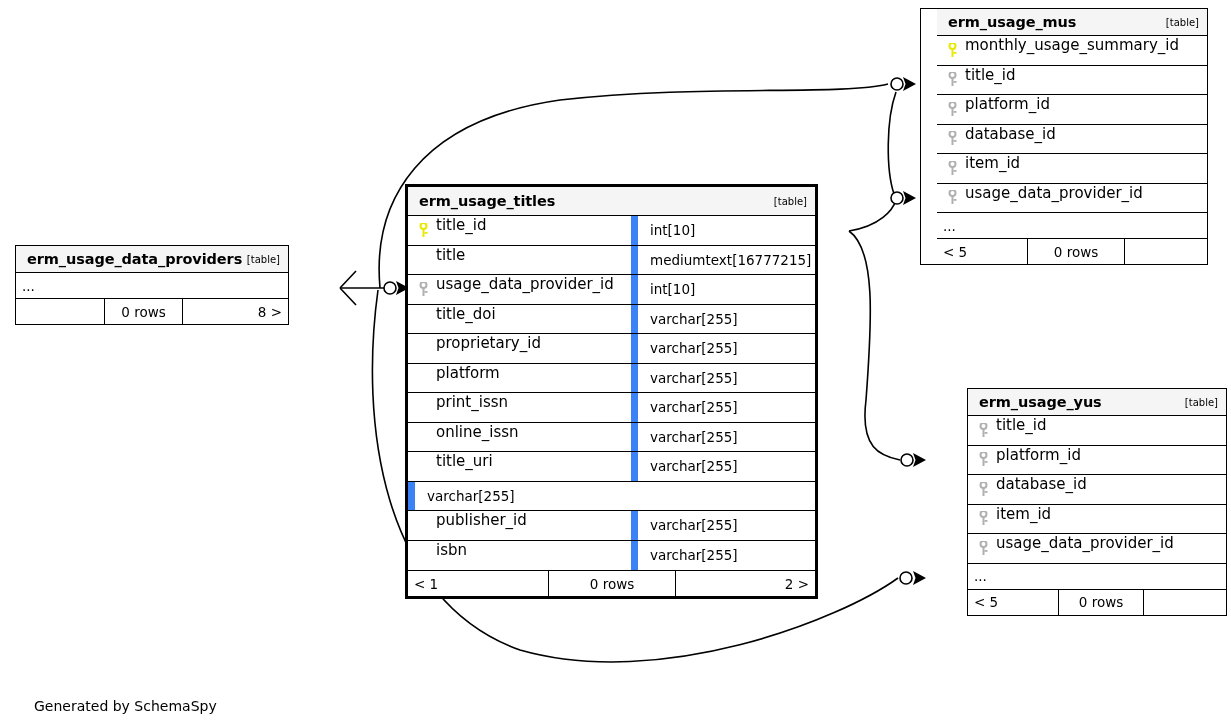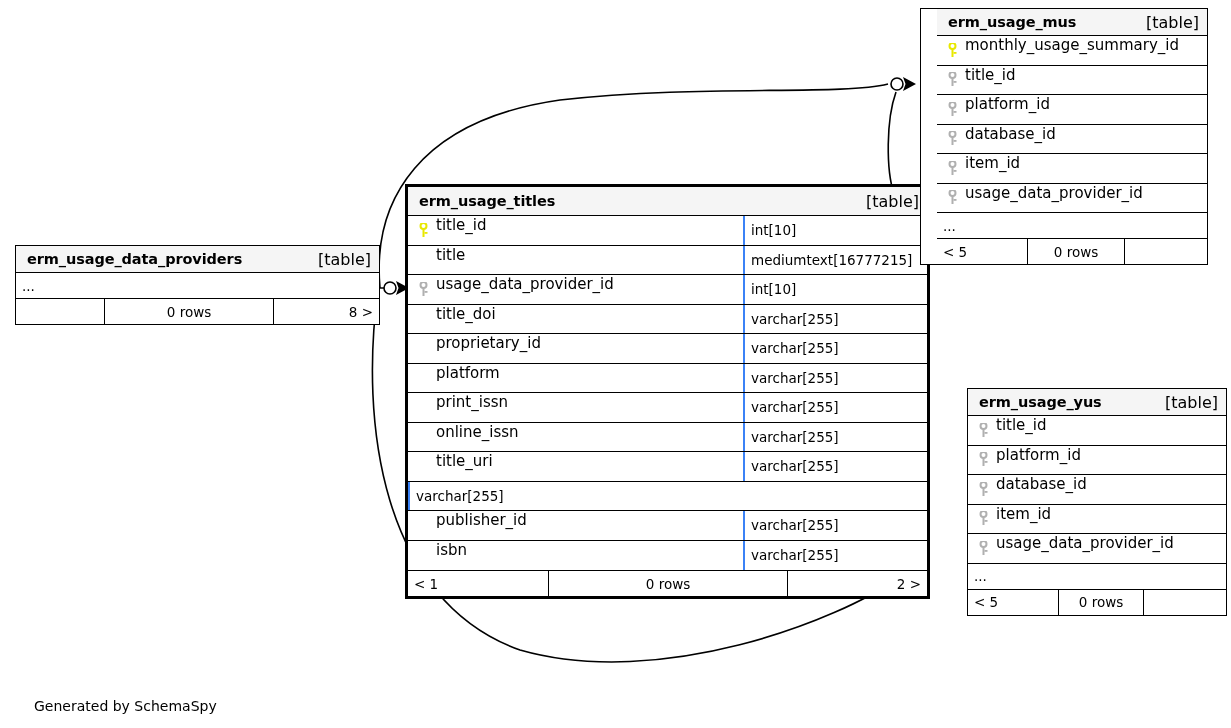--- a/index.html
+++ b/index.html
@@ -54,21 +54,21 @@
     justify-content: space-between;
     padding: 0 8px 0 11px;
   }
   .tbl-name {
     font-weight: bold;
     font-size: 14.5px;
     letter-spacing: -0.1px;
     white-space: nowrap;
   }
   .tbl-kind {
-    font-size: 16px;
+    font-size: 10px;
     white-space: nowrap;
   }
 
   .tbl-rows {
     display: block;
   }
 
   .row {
     box-sizing: border-box;
     display: flex;
@@ -85,22 +85,22 @@
     font-size: 15px;
     white-space: nowrap;
     overflow: hidden;
   }
   .cell-type {
     box-sizing: border-box;
     display: flex;
     align-items: center;
     width: 184px;
     flex: 0 0 184px;
-    border-left: 2px solid #3b82f6;
-    padding-left: 6px;
+    border-left: 7px solid #3b82f6;
+    padding-left: 12px;
     font-size: 13.5px;
     white-space: nowrap;
     text-align: right;
   }
 
   .keyslot {
     width: 18px;
     flex: 0 0 18px;
     display: flex;
     align-items: center;
@@ -195,21 +195,21 @@
 
     <g fill="#000000">
       <path d="M 409,288 L 396,281 L 398.5,288 L 396,295 Z"></path>
       <path d="M 916,84  L 903,77  L 905.5,84  L 903,91 Z"></path>
       <path d="M 916,198 L 903,191 L 905.5,198 L 903,205 Z"></path>
       <path d="M 926,460 L 913,453 L 915.5,460 L 913,467 Z"></path>
       <path d="M 926,578 L 913,571 L 915.5,578 L 913,585 Z"></path>
     </g>
   </svg>
 
-  <div class="table-node thick" style="left:405px; top:184px; width:525px;">
+  <div class="table-node thick" style="left:405px; top:184px; width:413px;">
     <div class="tbl-header">
       <span class="tbl-name">erm_usage_titles</span>
       <span class="tbl-kind">[table]</span>
     </div>
     <div class="tbl-rows">
 
       <div class="row">
         <div class="cell-name">
           <span class="keyslot">
             <svg class="key-icon" width="9" height="15" viewBox="0 0 9 15" aria-hidden="true">
@@ -314,21 +314,21 @@
       </div>
 
     </div>
     <div class="tbl-footer">
       <div class="f-cell f-left" style="flex:0 0 141px;">&lt; 1</div>
       <div class="f-cell f-center" style="flex:1 1 auto;">0 rows</div>
       <div class="f-cell f-right" style="flex:0 0 139px;">2 &gt;</div>
     </div>
   </div>
 
-  <div class="table-node" style="left:15px; top:245px; width:365px;">
+  <div class="table-node" style="left:15px; top:245px; width:274px;">
     <div class="tbl-header" style="height:27px;">
       <span class="tbl-name">erm_usage_data_providers</span>
       <span class="tbl-kind">[table]</span>
     </div>
     <div class="tbl-rows">
       <div class="row ellipsis-row">...</div>
     </div>
     <div class="tbl-footer">
       <div class="f-cell f-left" style="flex:0 0 89px;"></div>
       <div class="f-cell f-center" style="flex:1 1 auto;">0 rows</div>

